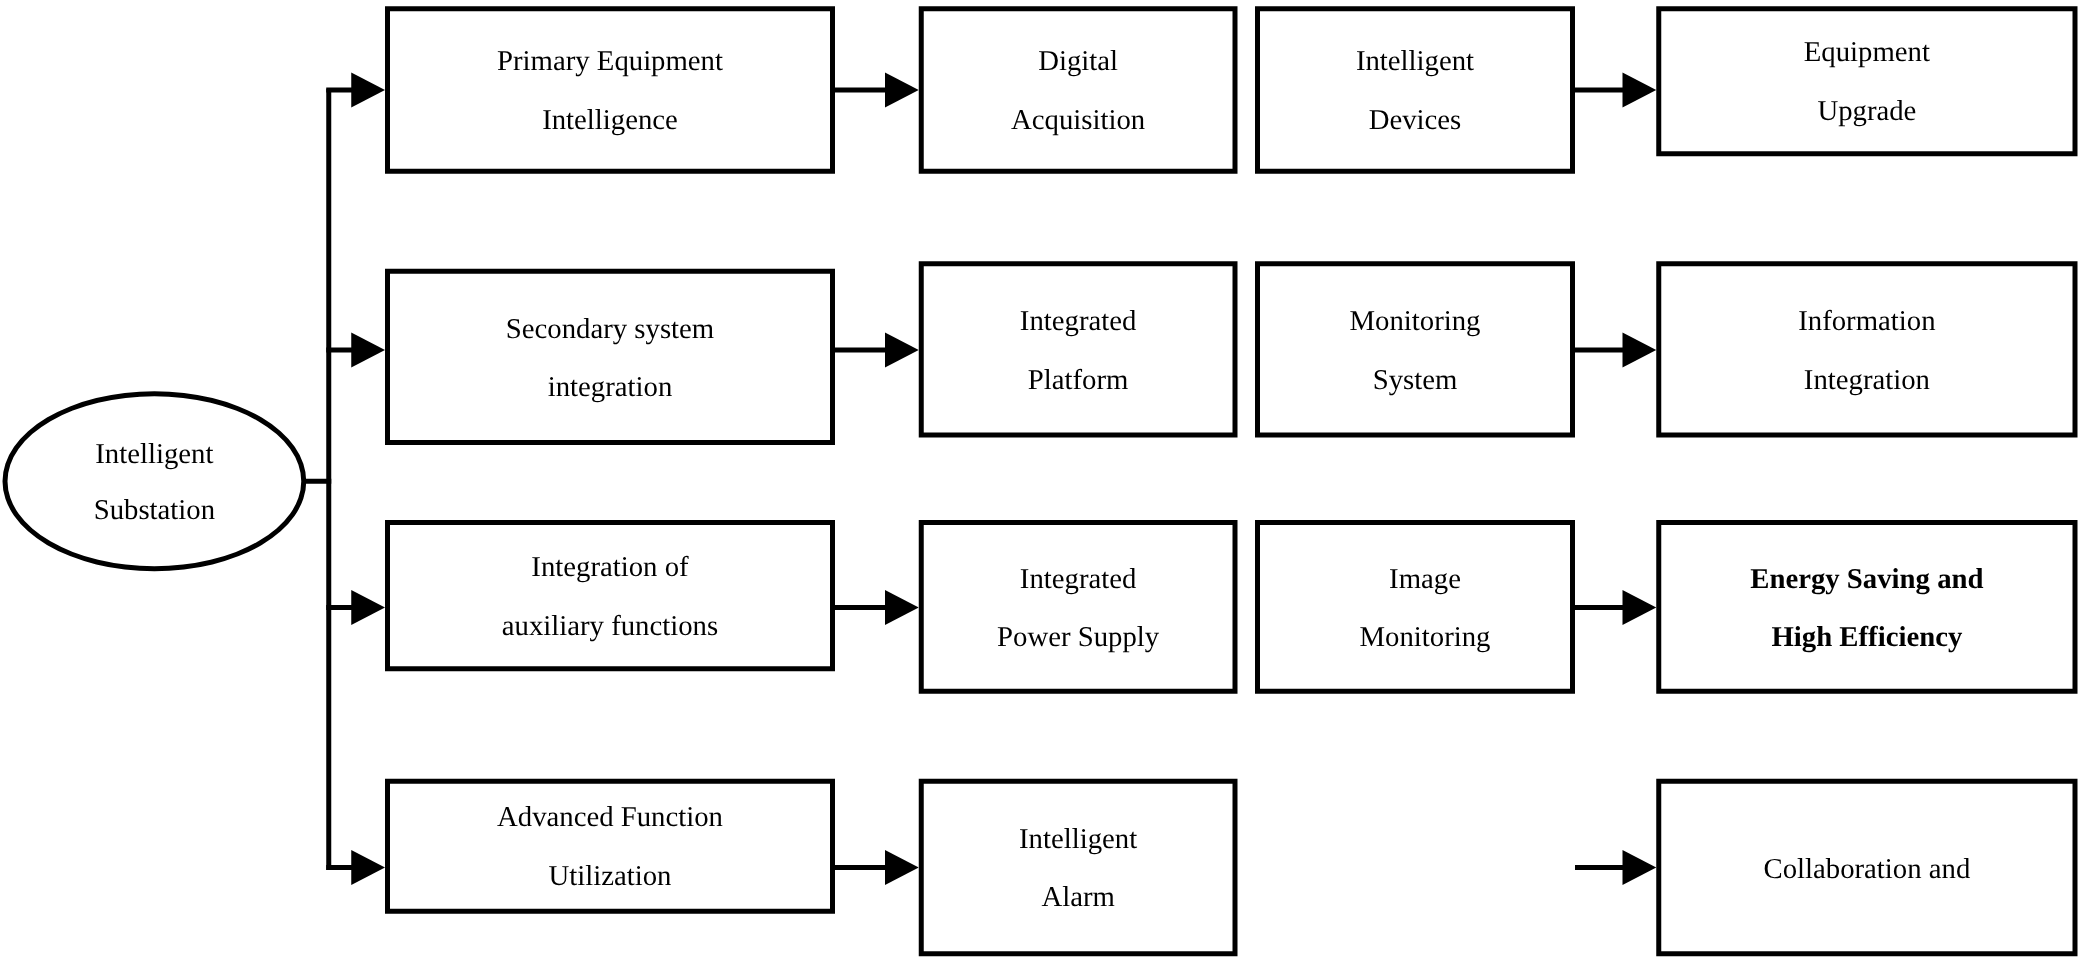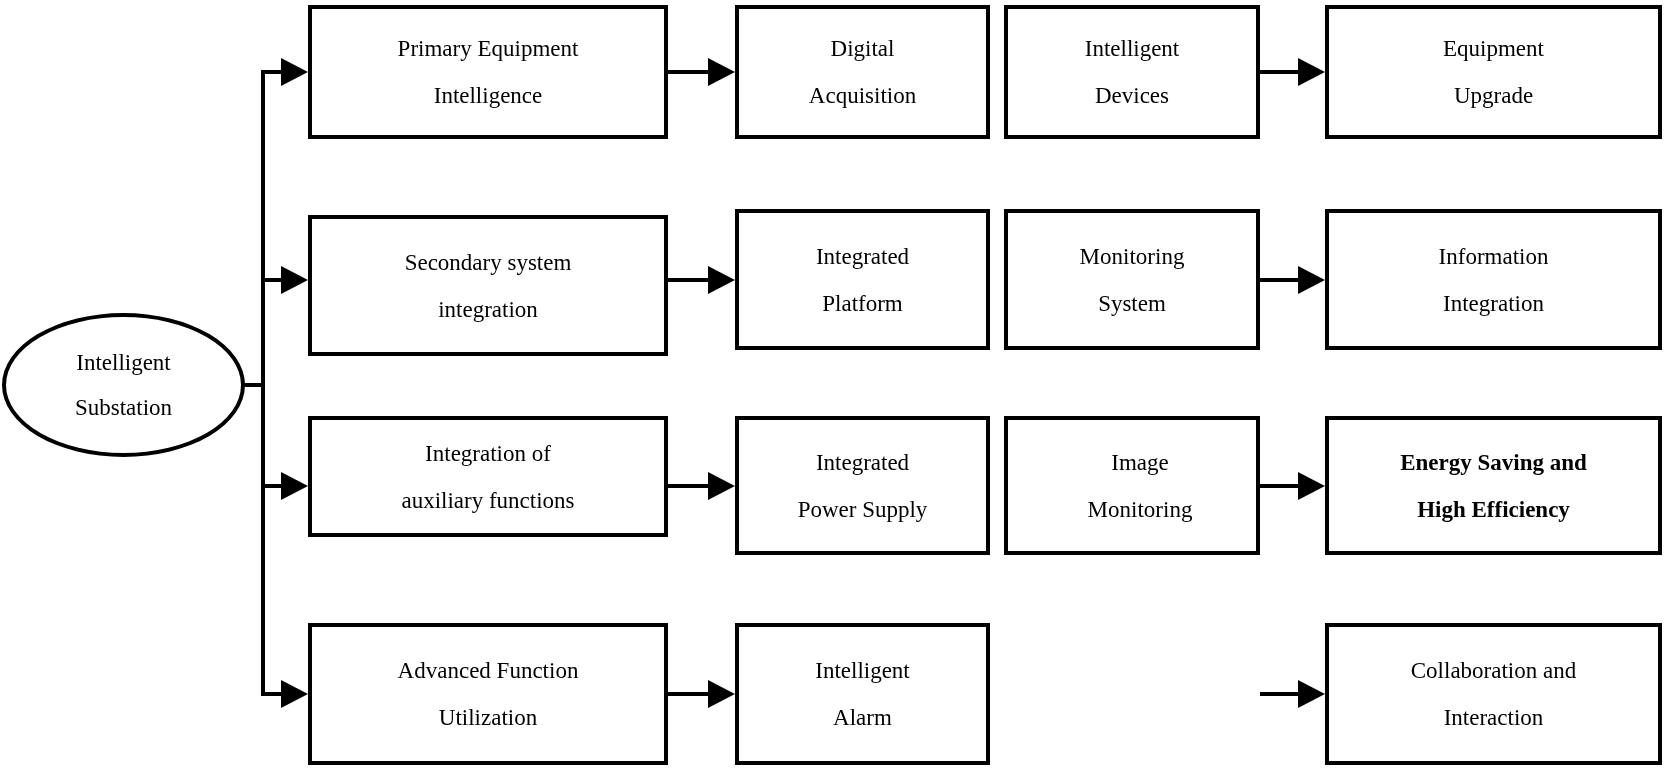--- a/index.html
+++ b/index.html
@@ -96,21 +96,21 @@
     <div>Acquisition</div>
   </div>
   <div class="node" style="left:1004px; top:5px; width:256px; height:134px;">
     <div>Intelligent</div>
     <div>Devices</div>
   </div>
   <div>
     <div class="hline" style="left:1260px; top:70px; width:40px;"></div>
     <div class="ahead" style="left:1298px; top:58px;"></div>
   </div>
-  <div class="node" style="left:1325px; top:5px; width:337px; height:134px;">
+  <div class="node" style="left:1325px; top:5px; width:337px; height:120px;">
     <div>Equipment</div>
     <div>Upgrade</div>
   </div>
 
   <div class="node" style="left:308px; top:215px; width:360px; height:141px;">
     <div>Secondary system</div>
     <div>integration</div>
   </div>
   <div>
     <div class="hline" style="left:668px; top:278px; width:42px;"></div>
@@ -151,34 +151,33 @@
   </div>
   <div>
     <div class="hline" style="left:1260px; top:484px; width:40px;"></div>
     <div class="ahead" style="left:1298px; top:472px;"></div>
   </div>
   <div class="node" style="left:1325px; top:416px; width:337px; height:139px;font-weight:bold;">
     <div>Energy Saving and</div>
     <div>High Efficiency</div>
   </div>
 
-  <div class="node" style="left:308px; top:623px; width:360px; height:142px;align-items:center;">
+  <div class="node" style="left:308px; top:623px; width:360px; height:108px;align-items:center;">
     <div>Advanced Function</div>
     <div>Utilization</div>
   </div>
   <div>
     <div class="hline" style="left:668px; top:692px; width:42px;"></div>
     <div class="ahead" style="left:708px; top:680px;"></div>
   </div>
   <div class="node" style="left:735px; top:623px; width:255px; height:142px;">
     <div>Intelligent</div>
     <div>Alarm</div>
   </div>
   <div>
     <div class="hline" style="left:1260px; top:692px; width:40px;"></div>
     <div class="ahead" style="left:1298px; top:680px;"></div>
   </div>
   <div class="node" style="left:1325px; top:623px; width:337px; height:142px;">
     <div>Collaboration and</div>
-    <div>Interaction</div>
   </div>
 
 </div>
 
 </body></html>

